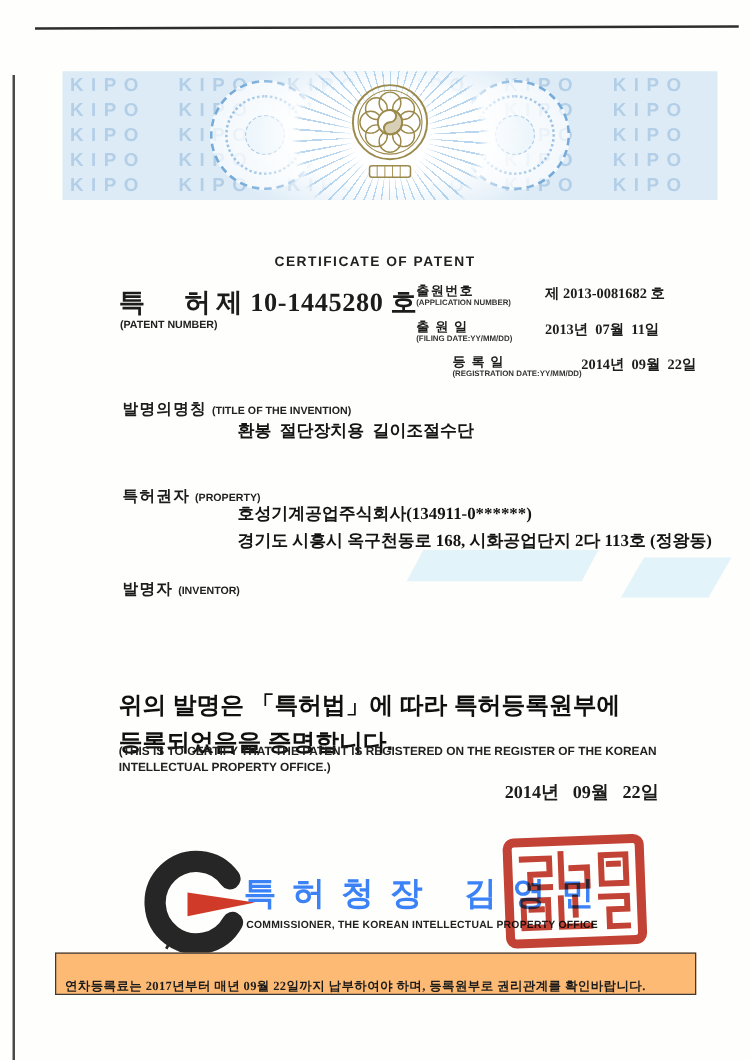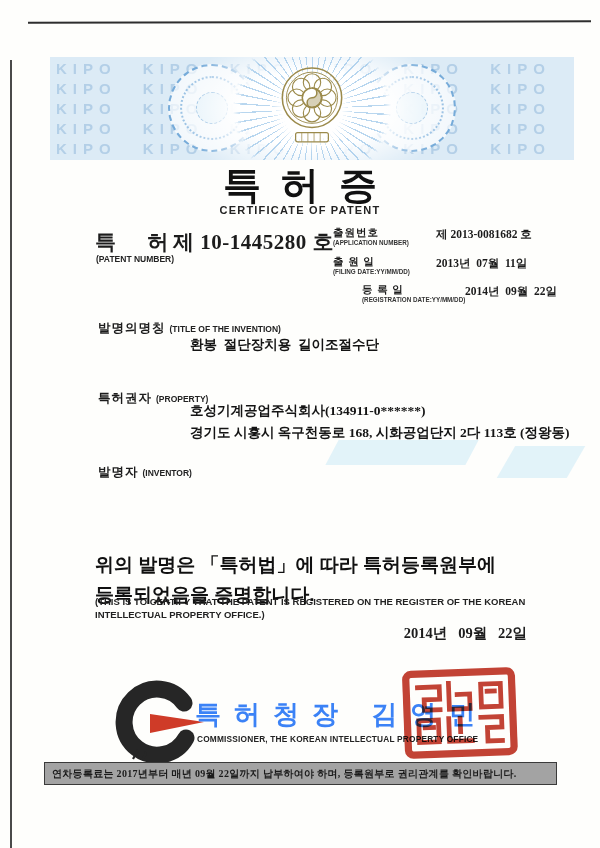--- a/index.html
+++ b/index.html
@@ -103,22 +103,22 @@
   }
   .comm-en {
     left:197px; top:734px; font-family:"Liberation Sans", sans-serif;
     font-weight:bold; font-size:8.3px; letter-spacing:0.2px; color:#222;
   }
   .seal { left:403px; top:668px; transform:rotate(-2.2deg); mix-blend-mode:multiply; opacity:0.95; }
 
   
   .footer-box {
     left:44px; top:762px; width:513px; height:23px;
-    border:1px solid #3a3a3a; background:#a3a3a3;
-    font-weight:bold; font-size:10px; line-height:21px; padding:0 7px;
+    border:1px solid #3a3a3a; background:#fdba74;
+    font-weight:bold; font-size:10px; line-height:21px; padding:16px 7px;
     letter-spacing:0.3px; color:#1b1b1b; white-space:nowrap; overflow:hidden;
   }
 
   
   .streak { position:absolute; background:#d3edf8; opacity:0.65; }
   .s1 { left:332px; top:440px; width:140px; height:25px; transform:skewX(-28deg); }
   .s2 { left:506px; top:446px; width:70px; height:32px; transform:skewX(-30deg); }
 </style>
 </head>
 <body>
@@ -151,21 +151,20 @@
           </g>
           <circle cx="32" cy="32" r="9.5" fill="#fff"></circle>
           <path d="M32,22.5 a9.5,9.5 0 0 1 0,19 a4.75,4.75 0 0 1 0,-9.5 a4.75,4.75 0 0 0 0,-9.5" fill="#9b8a4b" fill-opacity="0.4"></path>
           <rect x="16" y="66" width="32" height="9" rx="2" stroke-width="1.2"></rect>
           <path d="M22,66 v9 M28,66 v9 M34,66 v9 M40,66 v9" stroke-width="0.7"></path>
         </g>
       </svg>
     </div>
   </div>
 
-  <div class="abs title-ko">특허증</div>
   <div class="abs title-en">CERTIFICATE OF PATENT</div>
 
   <div class="abs pat-prefix pre">특      허</div>
   <div class="abs pat-value">제 10-1445280 호</div>
   <div class="abs pat-label-en">(PATENT NUMBER)</div>
 
   <div class="info-row ir0">
     <div class="lko">출원번호</div>
     <div class="len">(APPLICATION NUMBER)</div>
     <div class="val pre">제 2013-0081682 호</div>

